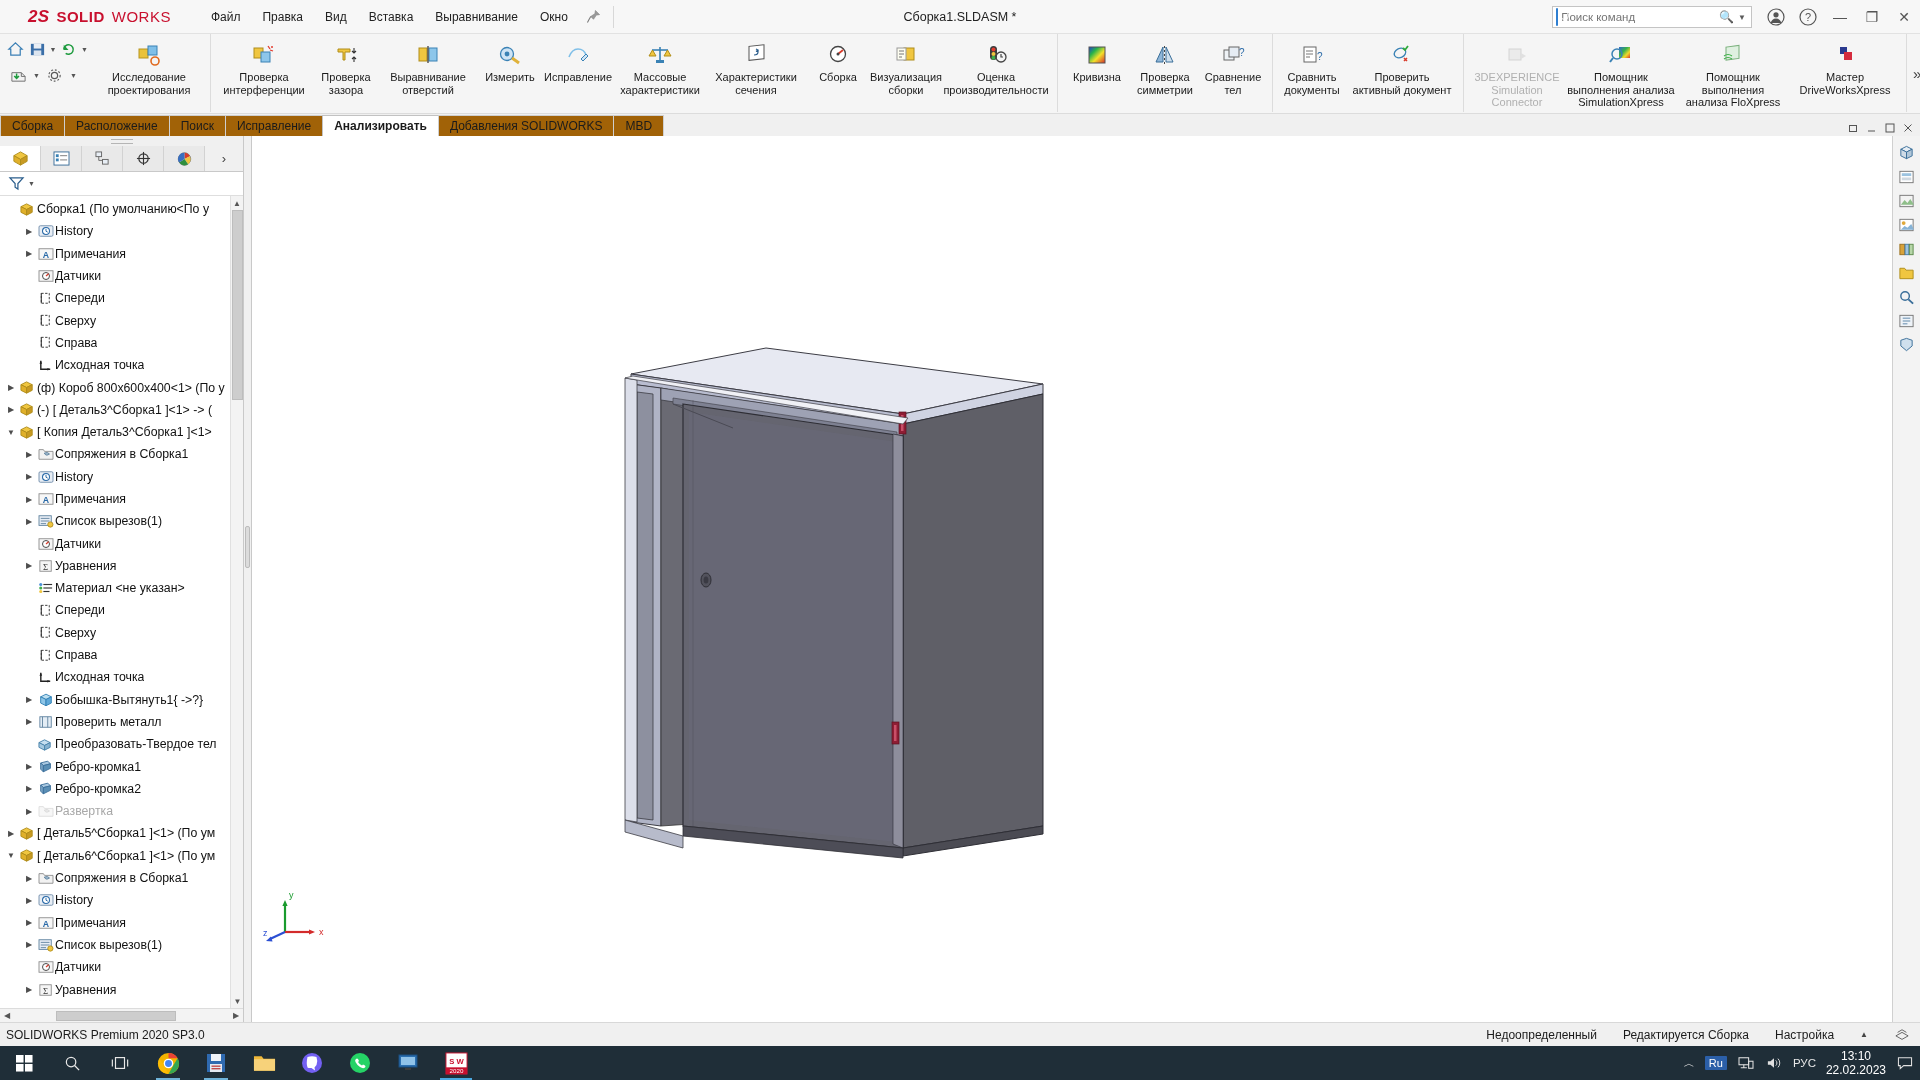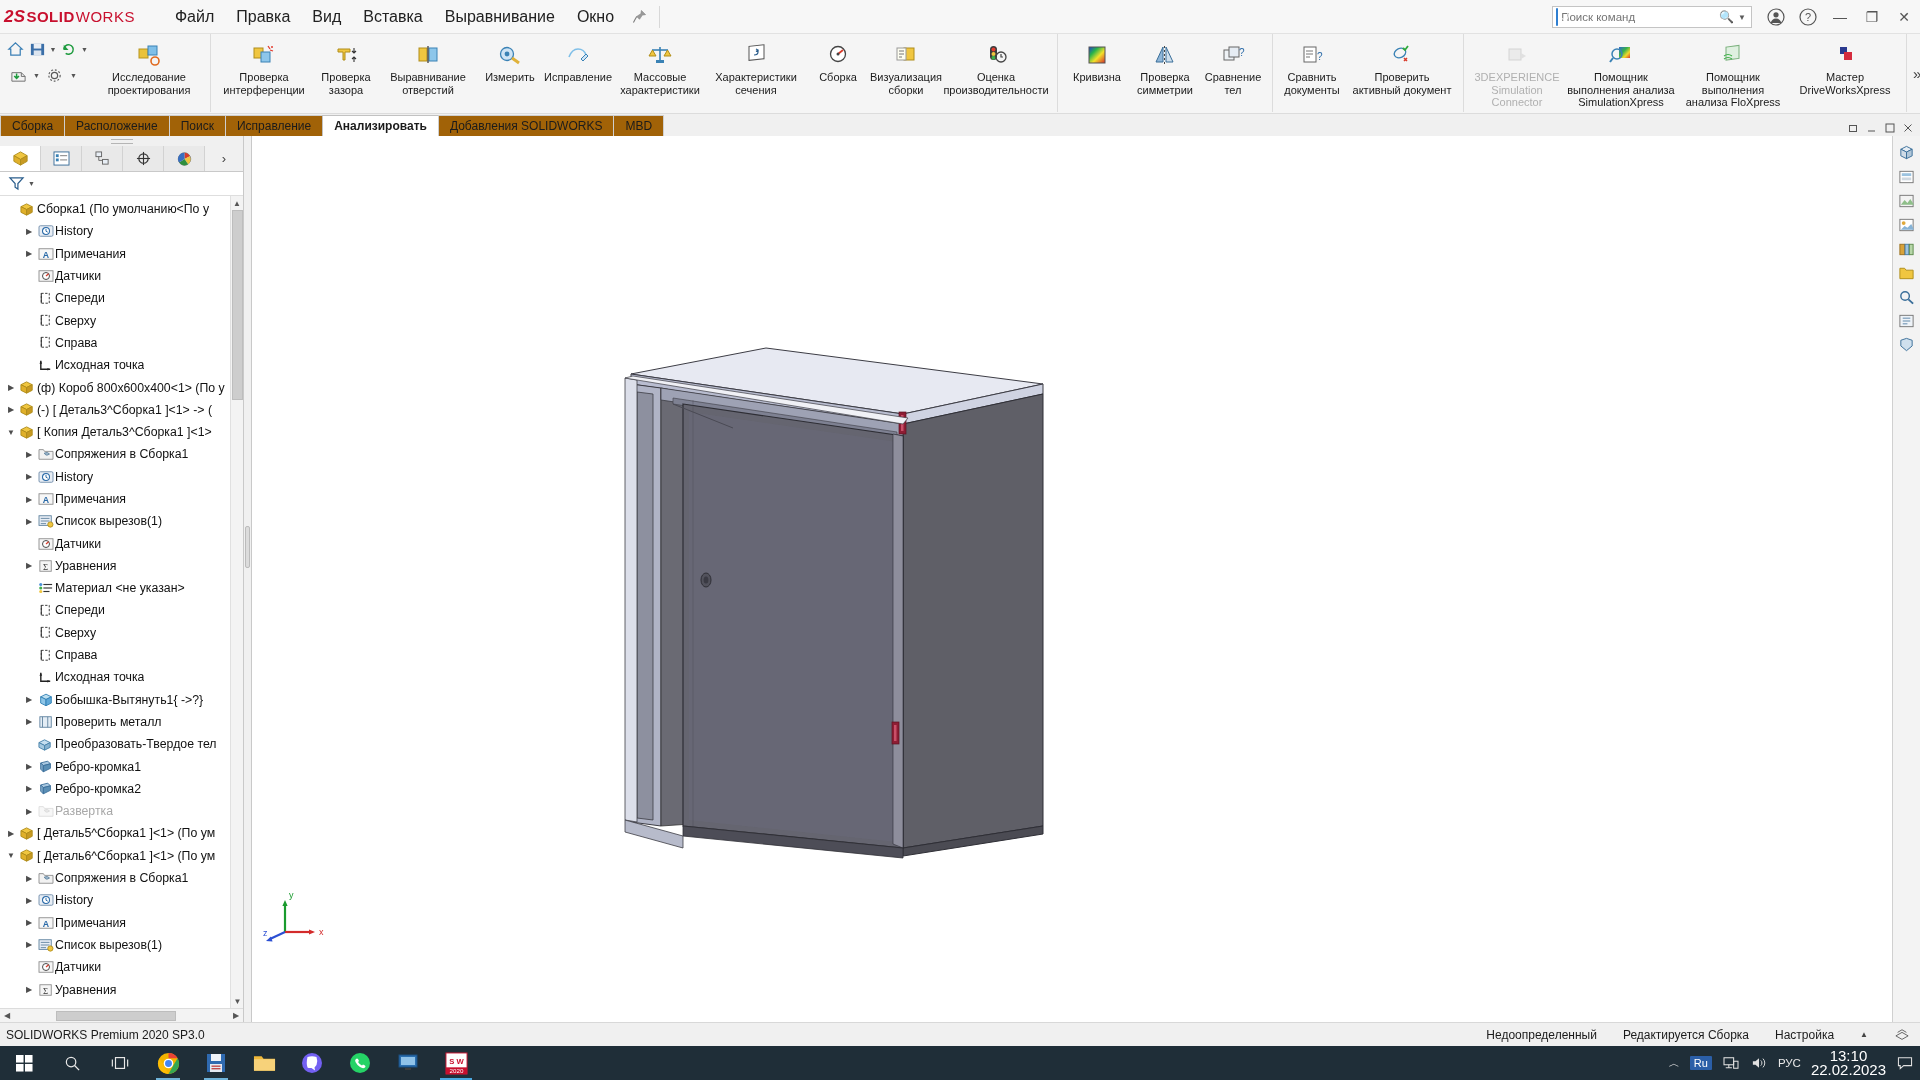--- a/index.html
+++ b/index.html
@@ -12,29 +12,29 @@
   }
   .app { position: relative; width: 1920px; height: 1080px; }
 
   
   .titlebar {
     position: absolute; top: 0; left: 0; width: 1920px; height: 34px;
     background: #f7f7f7; border-bottom: 1px solid #e2e2e2;
     display: flex; align-items: center;
   }
   .sw-logo {
-    display: flex; align-items: baseline; margin-left: 4px; gap: 1px;
+    display: flex; align-items: baseline; margin-left: 28px; gap: 7px;
     font-weight: bold; letter-spacing: .3px;
   }
   .sw-logo .ds { color: #c8102e; font-size: 17px; font-style: italic; font-weight: 900; }
   .sw-logo .solid { color: #c8102e; font-size: 15px; font-weight: 900; letter-spacing: .5px;}
   .sw-logo .works { color: #c8102e; font-size: 15px; font-weight: 400; letter-spacing: .5px;}
   .menubar { display: flex; align-items: center; margin-left: 30px; gap: 2px; }
   .menubar .mi {
-    padding: 4px 10px; color: #222; font-size: 16px; cursor: default;
+    padding: 4px 10px; color: #222; font-size: 12px; cursor: default;
   }
   .pin-icon { margin-left: 6px; color: #8a8a8a; font-size: 15px; }
   .menu-sep { width: 1px; height: 22px; background: #d8d8d8; margin-left: 10px; }
   .doc-title {
     position: absolute; left: 0; right: 0; text-align: center;
     font-size: 12.5px; color: #222; pointer-events: none;
   }
   .tb-right {
     position: absolute; right: 0; top: 0; height: 34px;
     display: flex; align-items: center; gap: 0px;
@@ -186,21 +186,21 @@
     position: relative; }
   .tk.active:after { content: ""; position: absolute; bottom: 0; left: 8px; right: 8px;
     height: 2px; background: #4aa8e0; }
   .tk.running:after { content: ""; position: absolute; bottom: 0; left: 12px; right: 12px;
     height: 2px; background: #6fb3d9; }
   .tray { margin-left: auto; display: flex; align-items: center; height: 34px;
     color: #e8e8e8; font-size: 11.5px; padding-right: 6px; gap: 10px;}
   .tray .chev { font-size: 11px; }
   .tray .lang-box { background: #2b5fa8; color: #fff; padding: 1px 4px; font-size: 11px; border-radius: 1px;}
   .clock { display: flex; flex-direction: column; align-items: center; line-height: 14px;
-    font-size: 15px; color: #fff; }
+    font-size: 12px; color: #fff; }
   .tray-ico { display: flex; align-items: center; justify-content: center; width: 18px; }
 
   svg { display: block; }
 </style>
 </head>
 <body>
 
 <div class="app">
 
   <div class="titlebar">
@@ -217,20 +217,21 @@
       <div class="mi">Выравнивание</div>
       <div class="mi">Окно</div>
       <div class="pin-icon">
         <svg width="15" height="15" viewBox="0 0 16 16">
             <path d="M10 1.5 L14.5 6 L11 6.5 L8 11 L5 8 L9.5 5 Z" fill="#9a9a9a" stroke="#7d7d7d" stroke-width=".6"></path>
             <line x1="5" y1="8" x2="1.5" y2="14.5" stroke="#7d7d7d" stroke-width="1.2"></line>
           </svg>
       </div>
       <div class="menu-sep"></div>
     </div>
+    <div class="doc-title">Сборка1.SLDASM *</div>
     <div class="tb-right">
       <div class="searchbox">
         <div class="s-ico"></div>
         <input placeholder="Поиск команд" style="">
         <span class="mag">🔍</span>
         <span class="caret">▼</span>
       </div>
       <div class="tbtn">
         <svg width="18" height="18" viewBox="0 0 18 18">
             <circle cx="9" cy="9" r="8" fill="none" stroke="#555" stroke-width="1.2"></circle>

